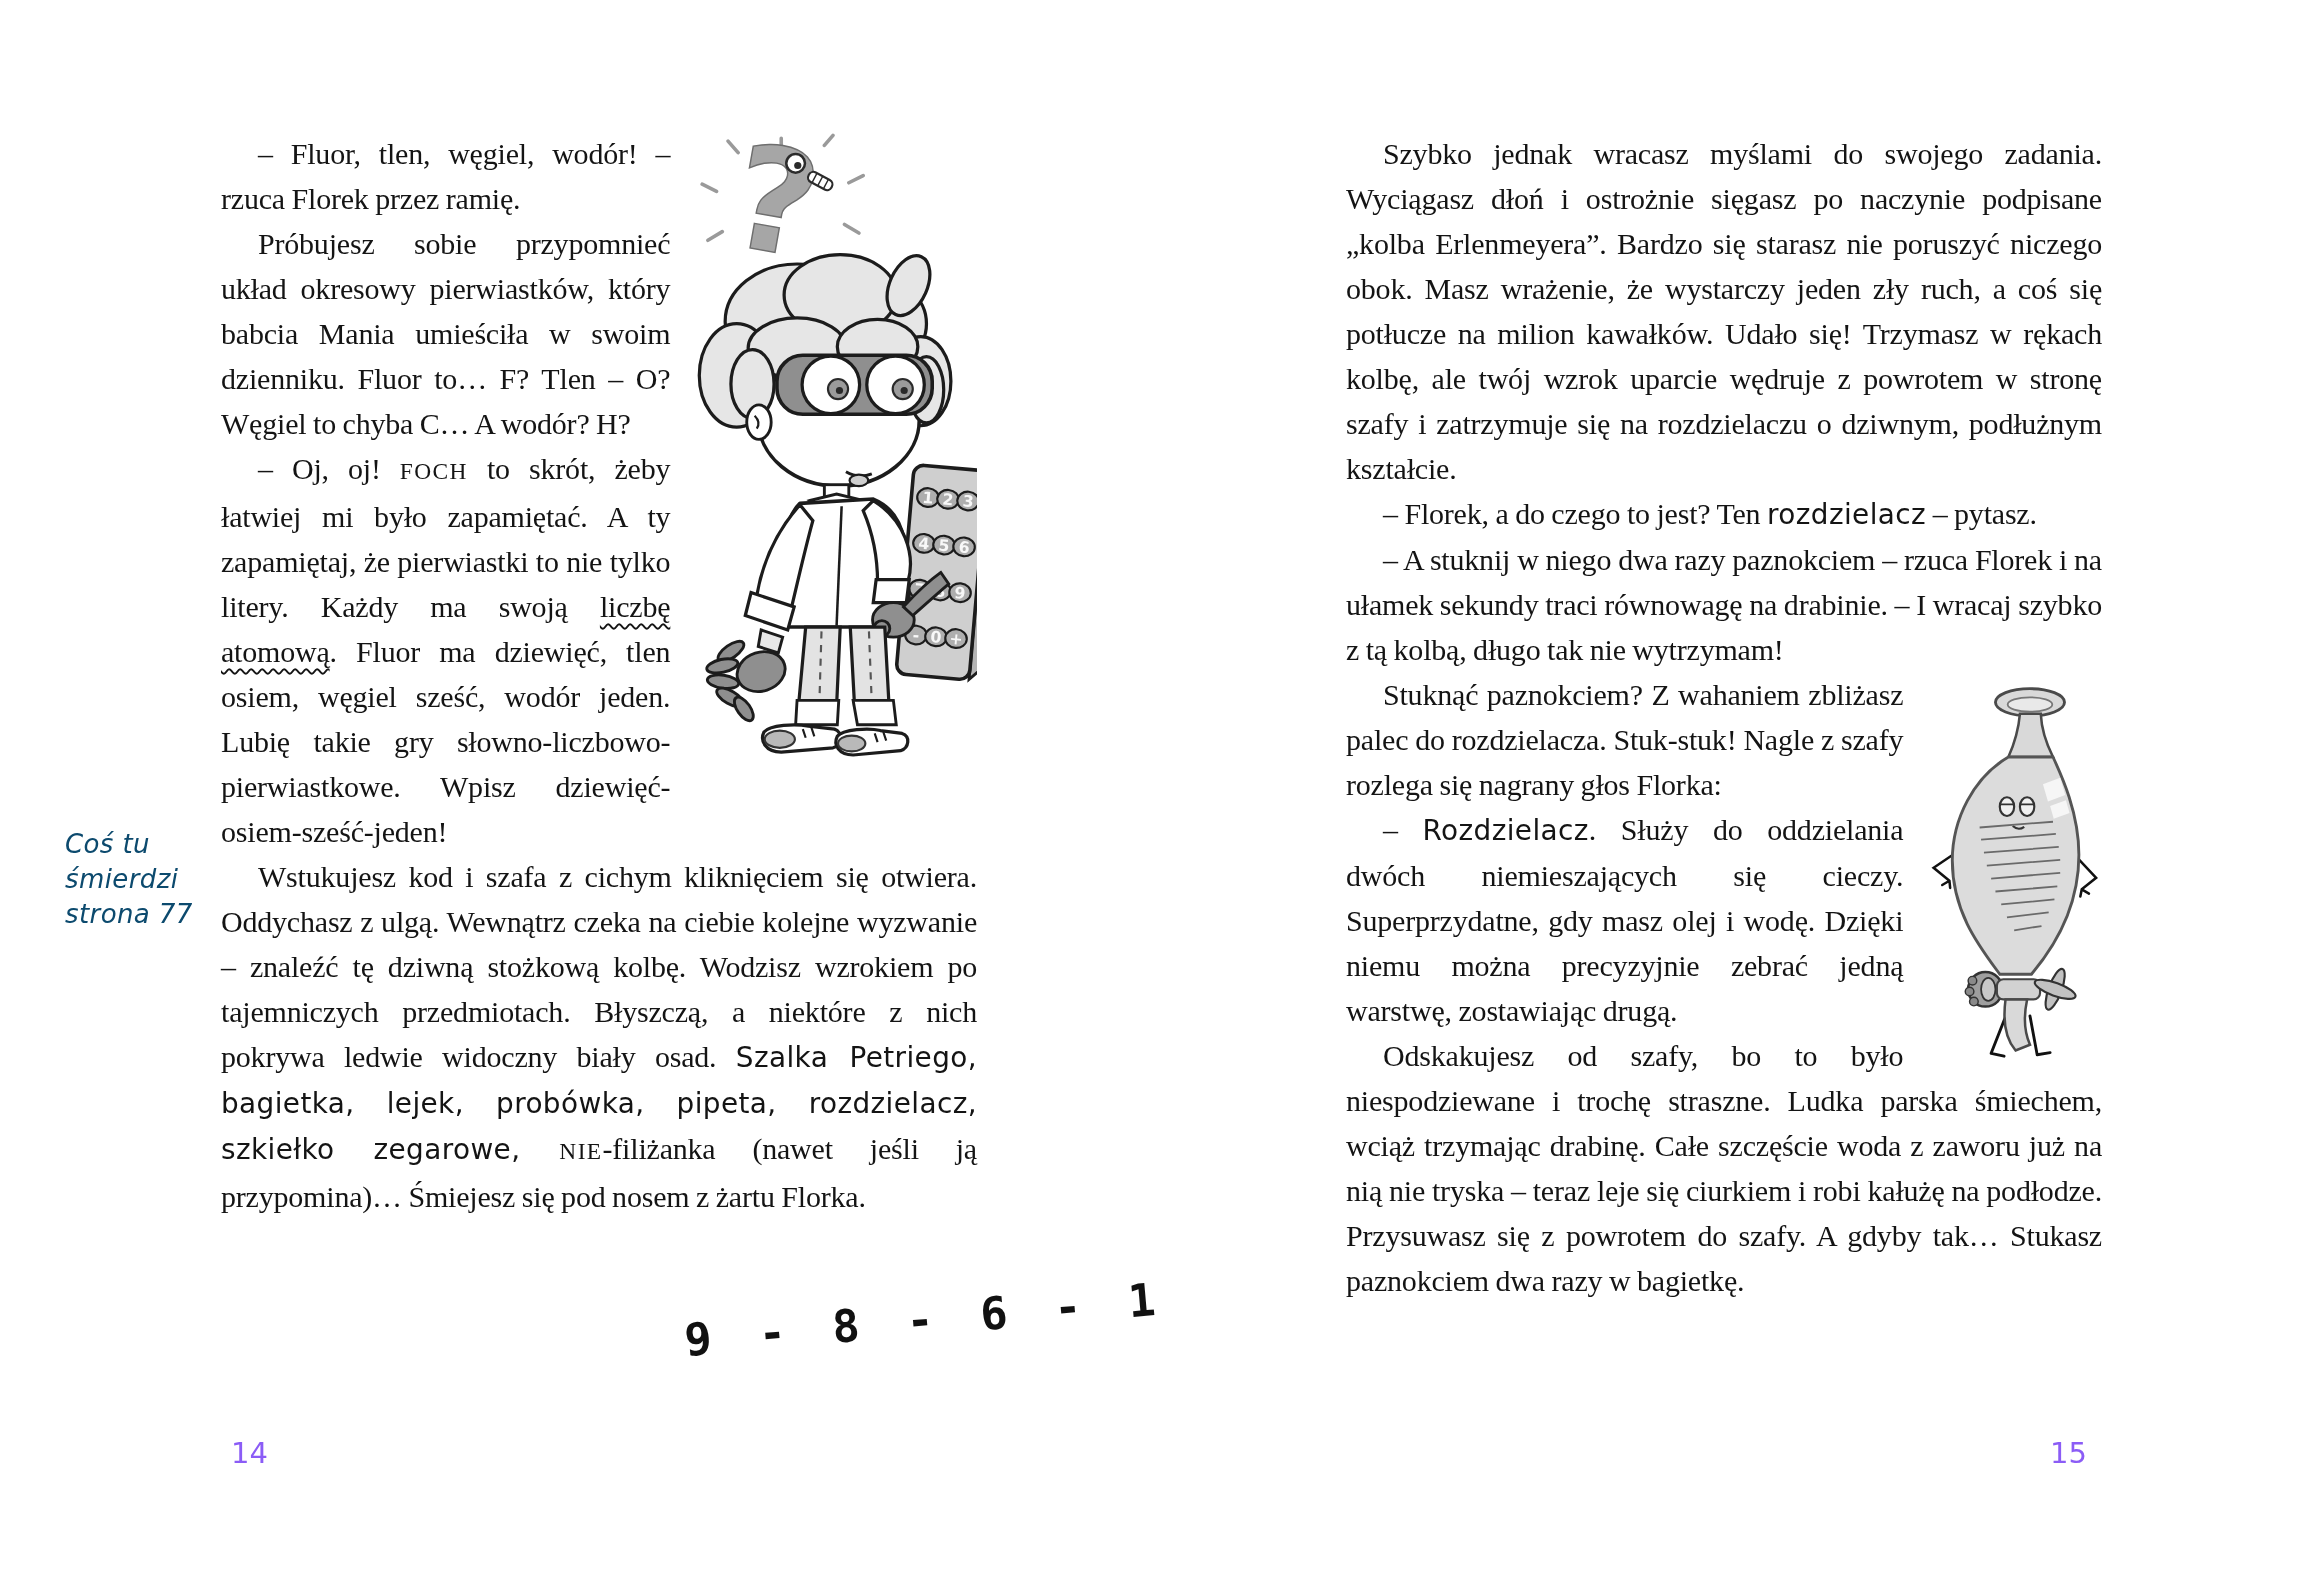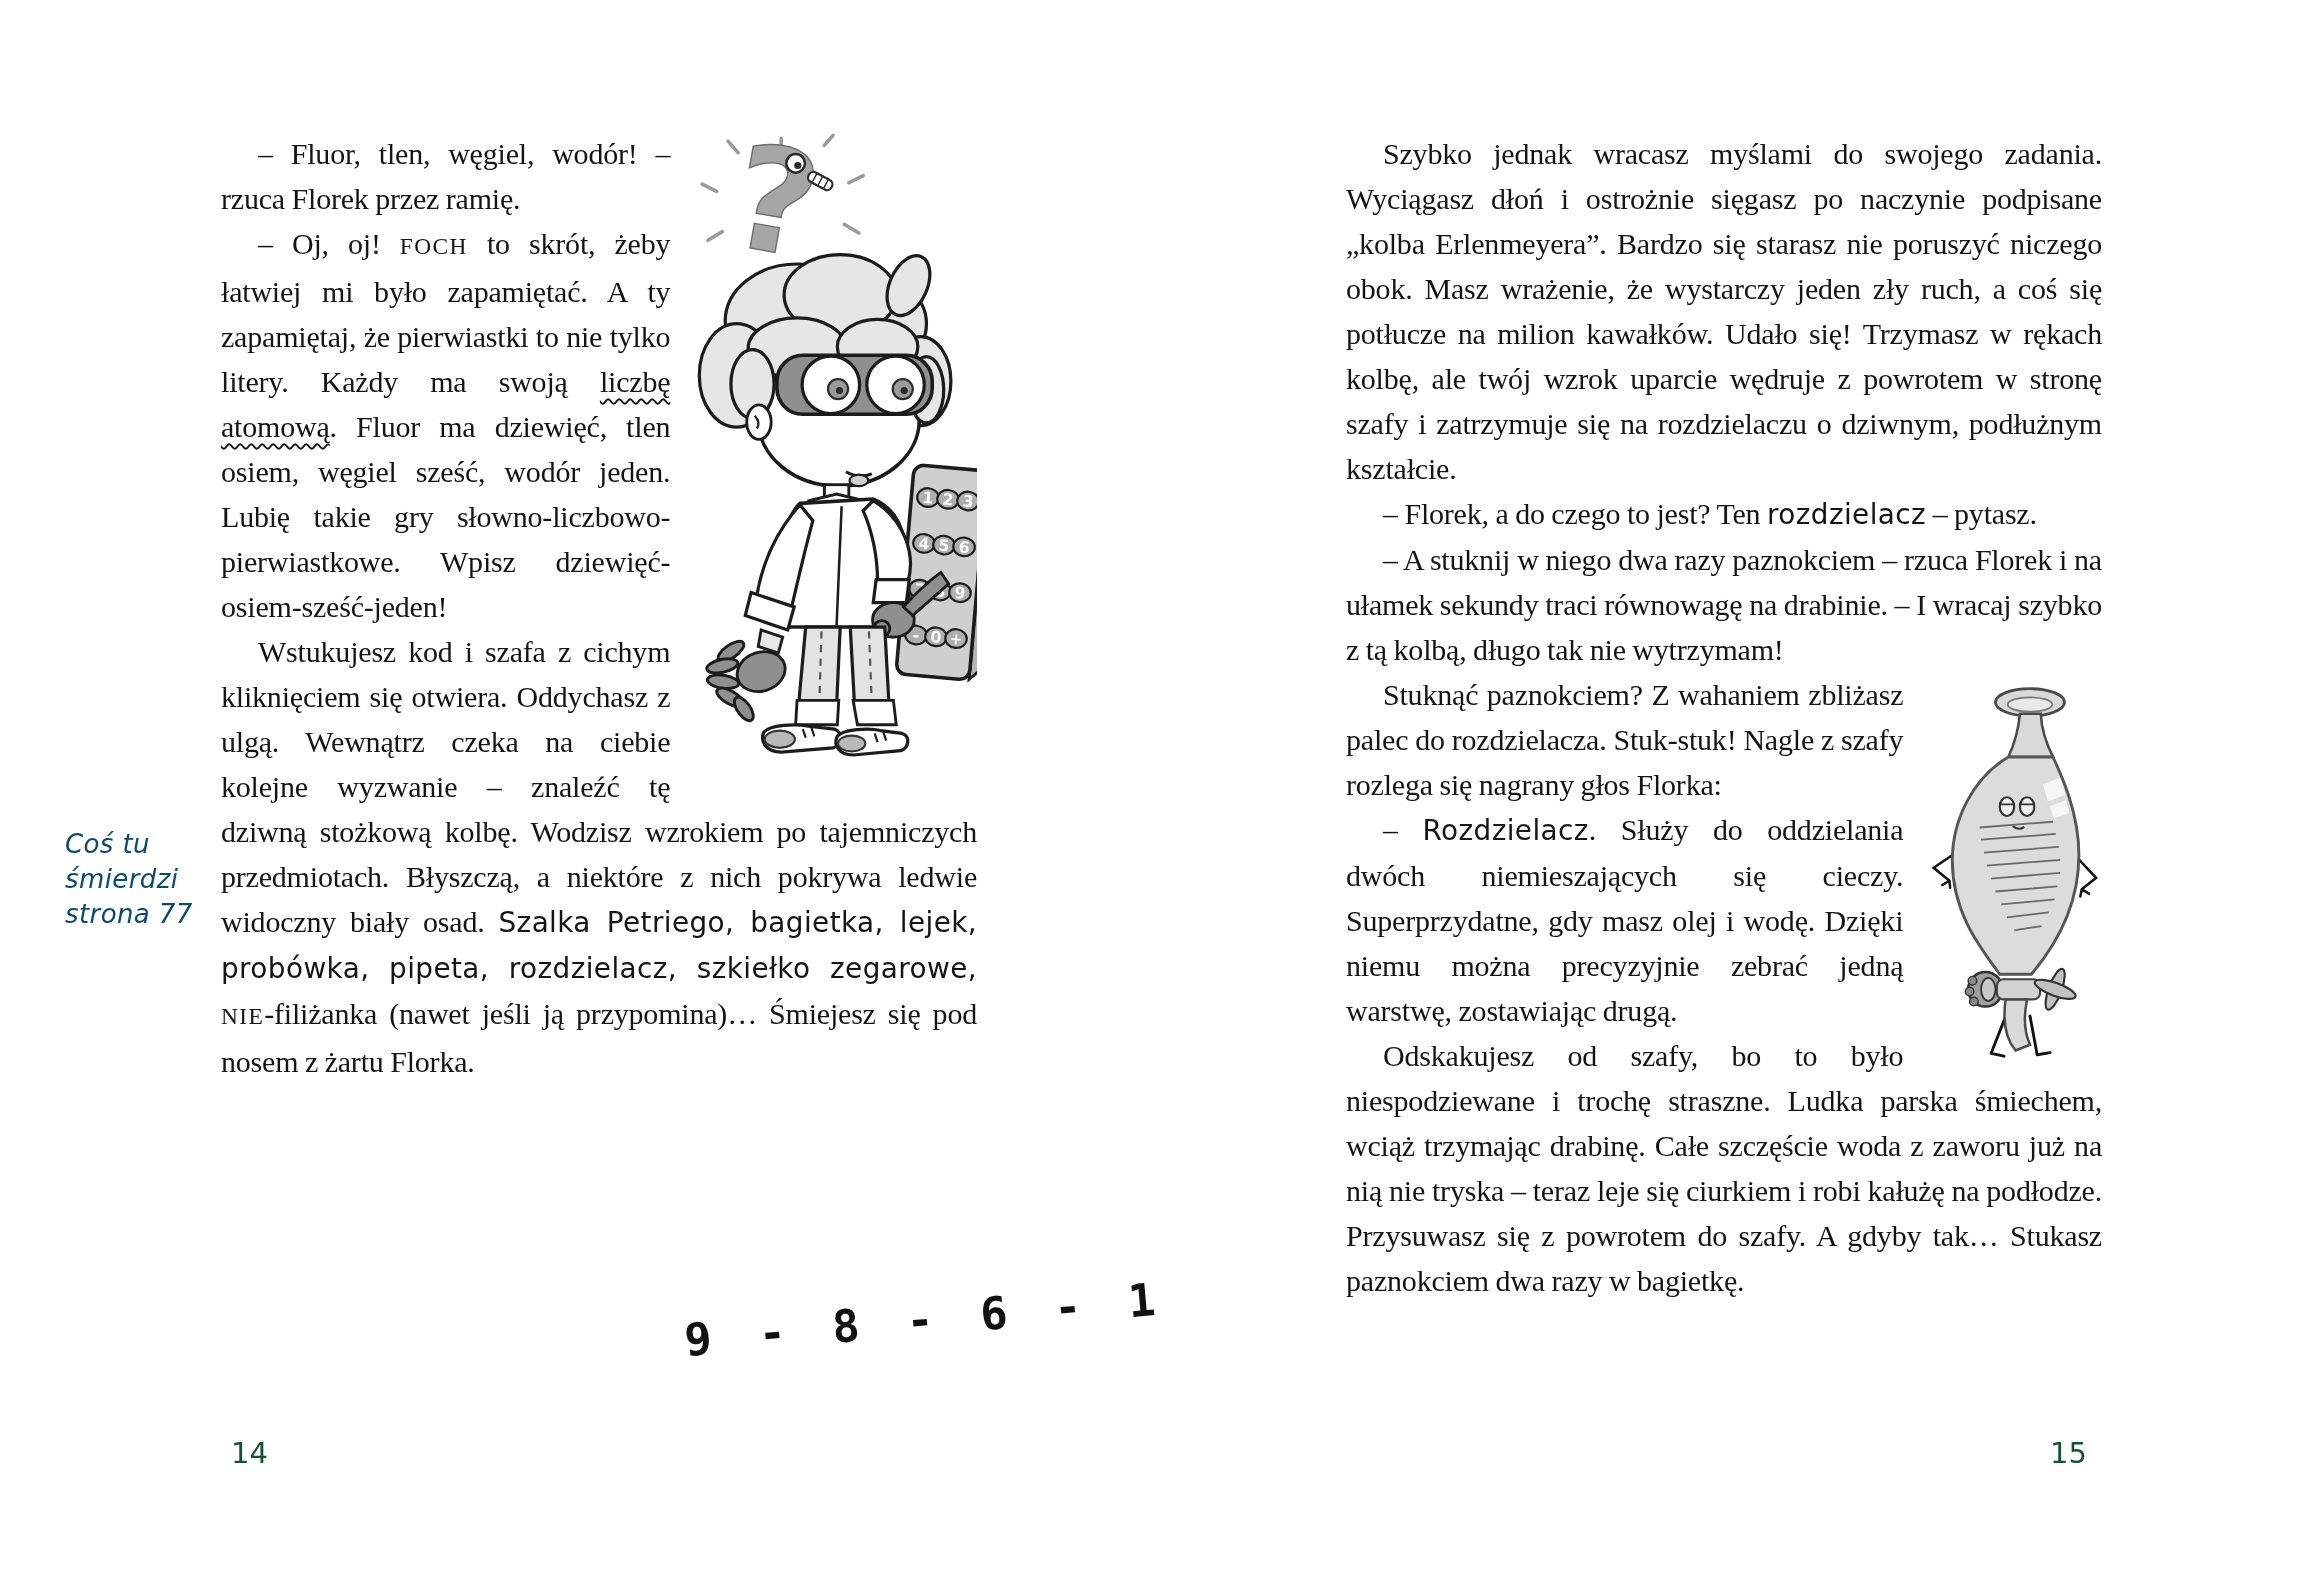--- a/index.html
+++ b/index.html
@@ -34,21 +34,21 @@
   }
   .code-line{
     position:absolute;left:687px;top:1314px;
     font-family:"DejaVu Sans Mono", monospace;font-weight:bold;
     font-size:45px;letter-spacing:10px;color:#111;
     transform:rotate(-5deg);transform-origin:left bottom;
     white-space:nowrap;
   }
   .pagenum{
     position:absolute;font-family:"DejaVu Sans", sans-serif;
-    font-size:29px;color:#14532d;
+    font-size:29px;color:#8b5cf6;
   }
   .pagenum-left{left:231px;top:1436px;}
   .pagenum-right{left:2050px;top:1436px;}
 </style>
 </head>
 <body>
 
 <div class="spread">
 
   <div class="text-col left-col">
@@ -182,20 +182,21 @@
           <ellipse cx="126" cy="846" rx="21" ry="12" fill="#b9b9b9" stroke="#333333" stroke-width="3"></ellipse>
           <path d="M158,832 l 4,12 M170,830 l 4,12" stroke="#1c1c1c" stroke-width="3" fill="none"></path>
           <path d="M206,842 C 214,832 250,830 266,834 L 296,838 C 308,842 306,858 294,862 L 228,868 C 208,868 200,854 206,842 Z" fill="#ffffff" stroke="#1c1c1c" stroke-width="4.5"></path>
           <ellipse cx="226" cy="852" rx="19" ry="11" fill="#b9b9b9" stroke="#333333" stroke-width="3"></ellipse>
           <path d="M258,838 l 4,12 M270,836 l 4,12" stroke="#1c1c1c" stroke-width="3" fill="none"></path>
         </g>
       </svg>
     </div>
 
     <p><span>– Fluor, tlen, węgiel, wodór! – rzuca Florek przez ramię.</span></p>
+    <p><span>Próbujesz sobie przypomnieć układ okresowy pierwiastków, który babcia Mania umieściła w swoim dzienniku. Fluor to… F? Tlen – O? Węgiel to chyba C… A wodór? H?</span></p>
     <p><span>– Oj, oj! </span><span class="caps">FOCH</span><span> to skrót, żeby łatwiej mi było zapamiętać. A ty zapamiętaj, że pierwiastki to nie tylko litery. Każdy ma swoją </span><span class="underl">liczbę atomową</span><span>. Fluor ma dziewięć, tlen osiem, węgiel sześć, wodór jeden. Lubię takie gry słowno-liczbowo-pierwiastkowe. Wpisz dziewięć-osiem-sześć-jeden!</span></p>
     <p><span>Wstukujesz kod i szafa z cichym kliknięciem się otwiera. Oddychasz z ulgą. Wewnątrz czeka na ciebie kolejne wyzwanie – znaleźć tę dziwną stożkową kolbę. Wodzisz wzrokiem po tajemniczych przedmiotach. Błyszczą, a niektóre z nich pokrywa ledwie widoczny biały osad. </span><span class="hand">Szalka Petriego, bagietka, lejek, probówka, pipeta, rozdzielacz, szkiełko zegarowe, </span><span class="caps">NIE</span><span>-filiżanka (nawet jeśli ją przypomina)… Śmiejesz się pod nosem z żartu Florka.</span></p>
   </div>
 
   <div class="margin-note">
     <div>Coś tu śmierdzi</div>
     <div>strona 77</div>
   </div>
 
   <div class="code-line">9 - 8 - 6 - 1</div>

